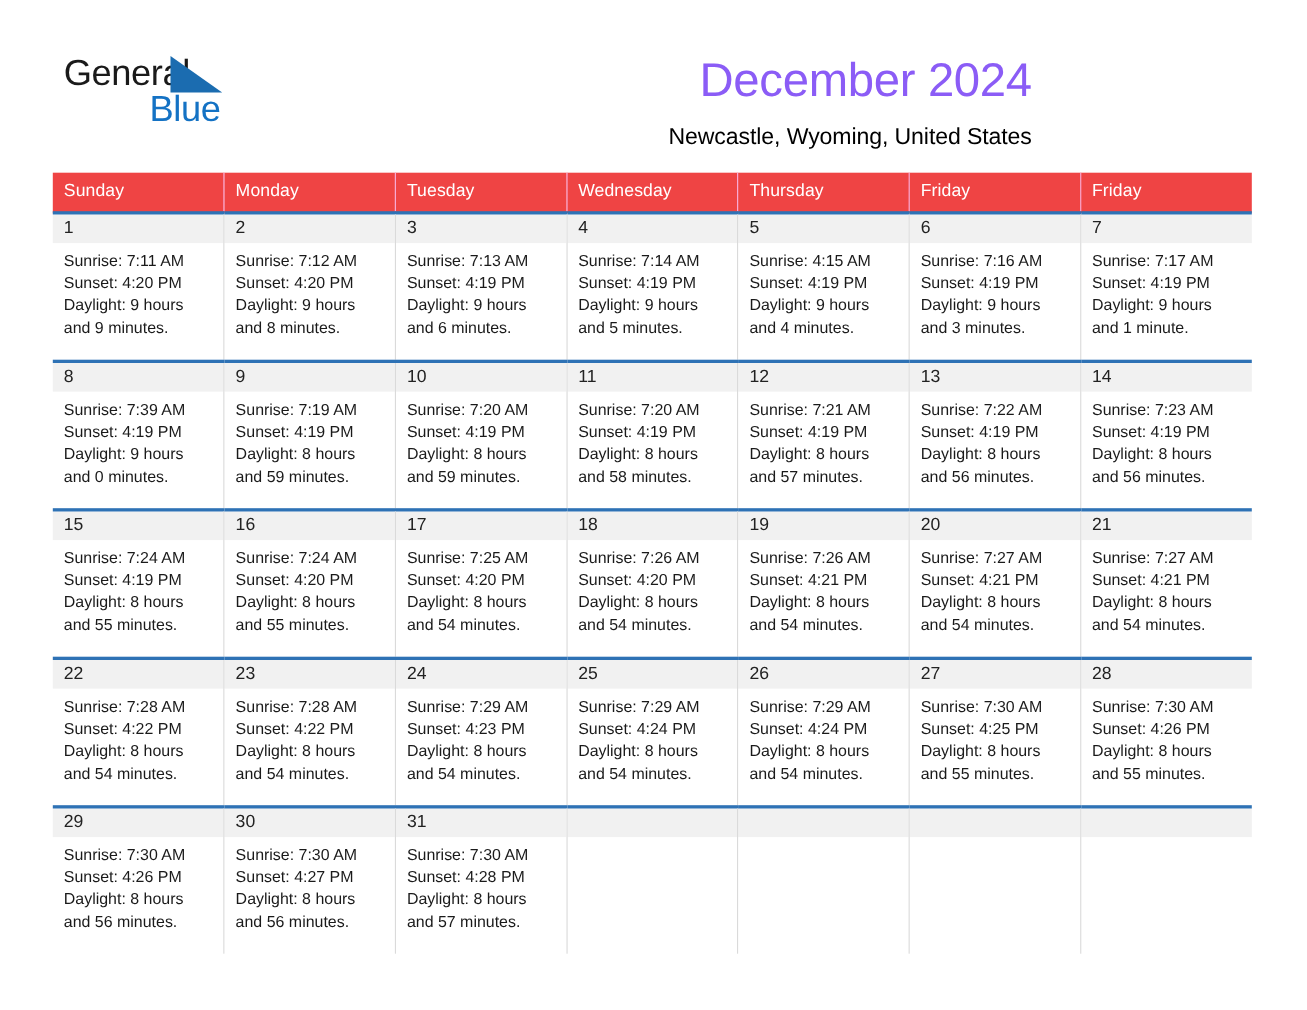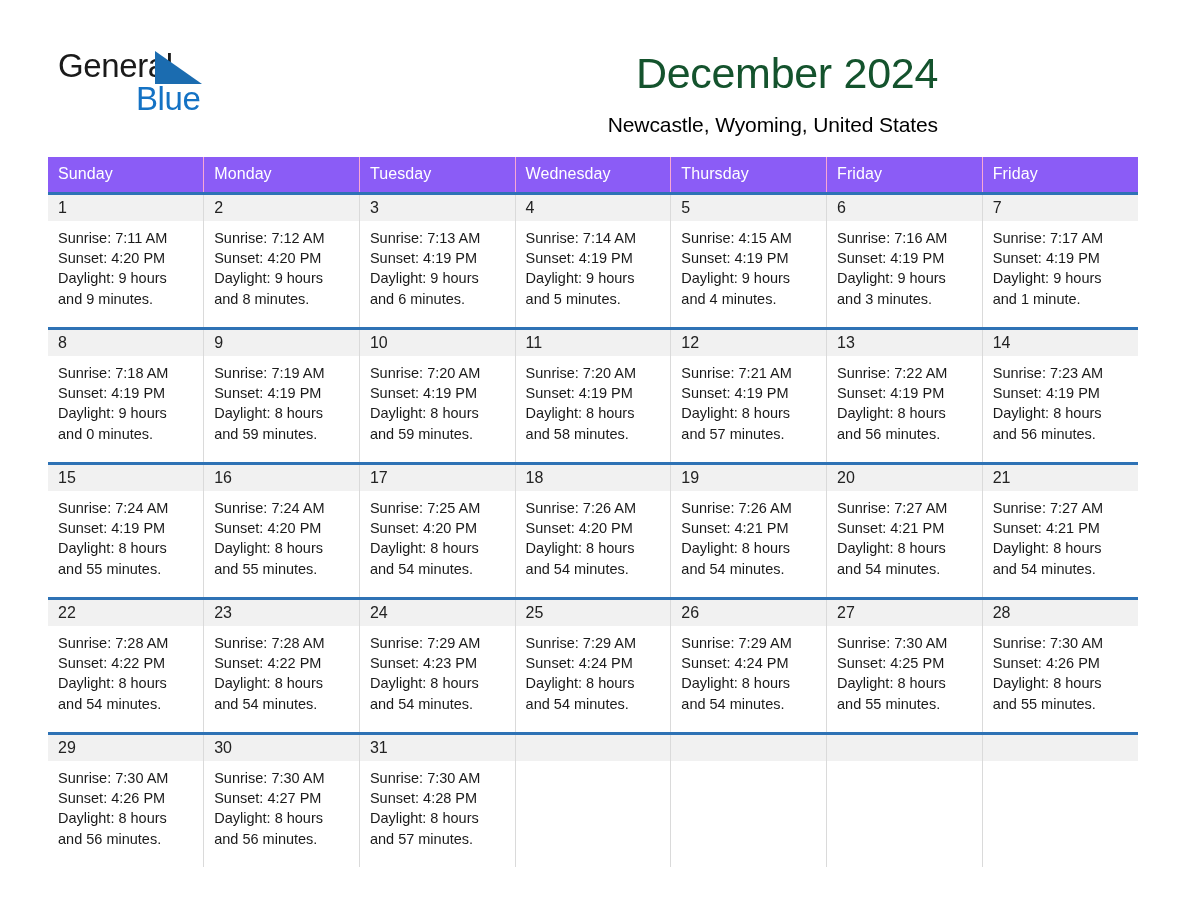--- a/index.html
+++ b/index.html
@@ -67,21 +67,21 @@
   }
 
   .title-block {
     text-align: right;
     padding-right: 52px;
   }
   .cal-title {
     font-size: 43px;
     line-height: 50px;
     font-weight: 400;
-    color: #14532d;
+    color: #8b5cf6;
     letter-spacing: -0.3px;
     margin: 0;
     padding-top: 6px;
   }
   .cal-subtitle {
     font-size: 21px;
     line-height: 32px;
     font-weight: 400;
     color: #000000;
     margin: 0;
@@ -95,21 +95,21 @@
     left: 48px;
     top: 157px;
     width: 1090px;
   }
   table.calendar {
     width: 1090px;
     border-collapse: collapse;
     table-layout: fixed;
   }
   table.calendar th {
-    background: #8b5cf6;
+    background: #ef4444;
     color: #ffffff;
     font-size: 16px;
     font-weight: 400;
     text-align: left;
     padding: 8px 0 9px 10px;
     border: none;
     letter-spacing: 0.1px;
   }
   table.calendar th.th-sep {
     border-left: 1px solid #f9a8d4;
@@ -244,21 +244,21 @@
                 <div class="cell-line">Sunset: 4:19 PM</div>
                 <div class="cell-line">Daylight: 9 hours</div>
                 <div class="cell-line">and 1 minute.</div>
               </div>
             </td>
           </tr>
           <tr>
             <td class="day-cell first-col">
               <div class="daynum-band"><span class="daynum">8</span></div>
               <div class="cell-body">
-                <div class="cell-line">Sunrise: 7:18 AM</div>
+                <div class="cell-line">Sunrise: 7:39 AM</div>
                 <div class="cell-line">Sunset: 4:19 PM</div>
                 <div class="cell-line">Daylight: 9 hours</div>
                 <div class="cell-line">and 0 minutes.</div>
               </div>
             </td>
             <td class="day-cell">
               <div class="daynum-band"><span class="daynum">9</span></div>
               <div class="cell-body">
                 <div class="cell-line">Sunrise: 7:19 AM</div>
                 <div class="cell-line">Sunset: 4:19 PM</div>

